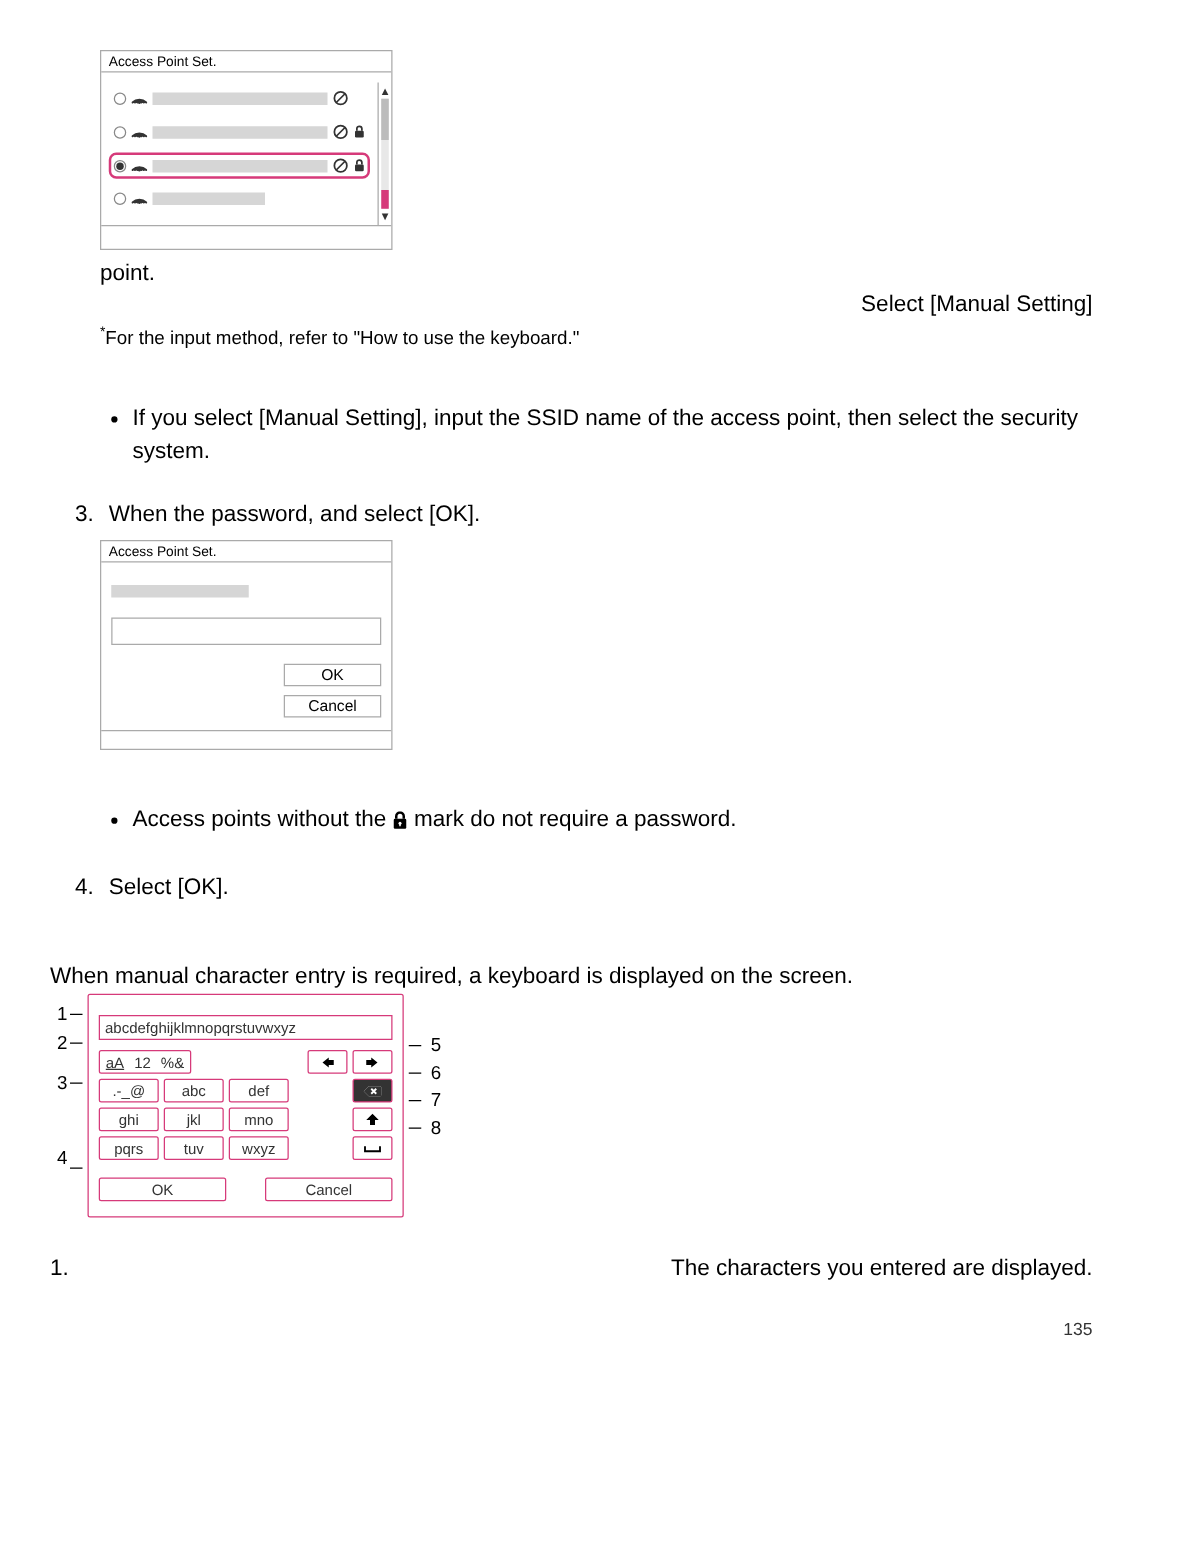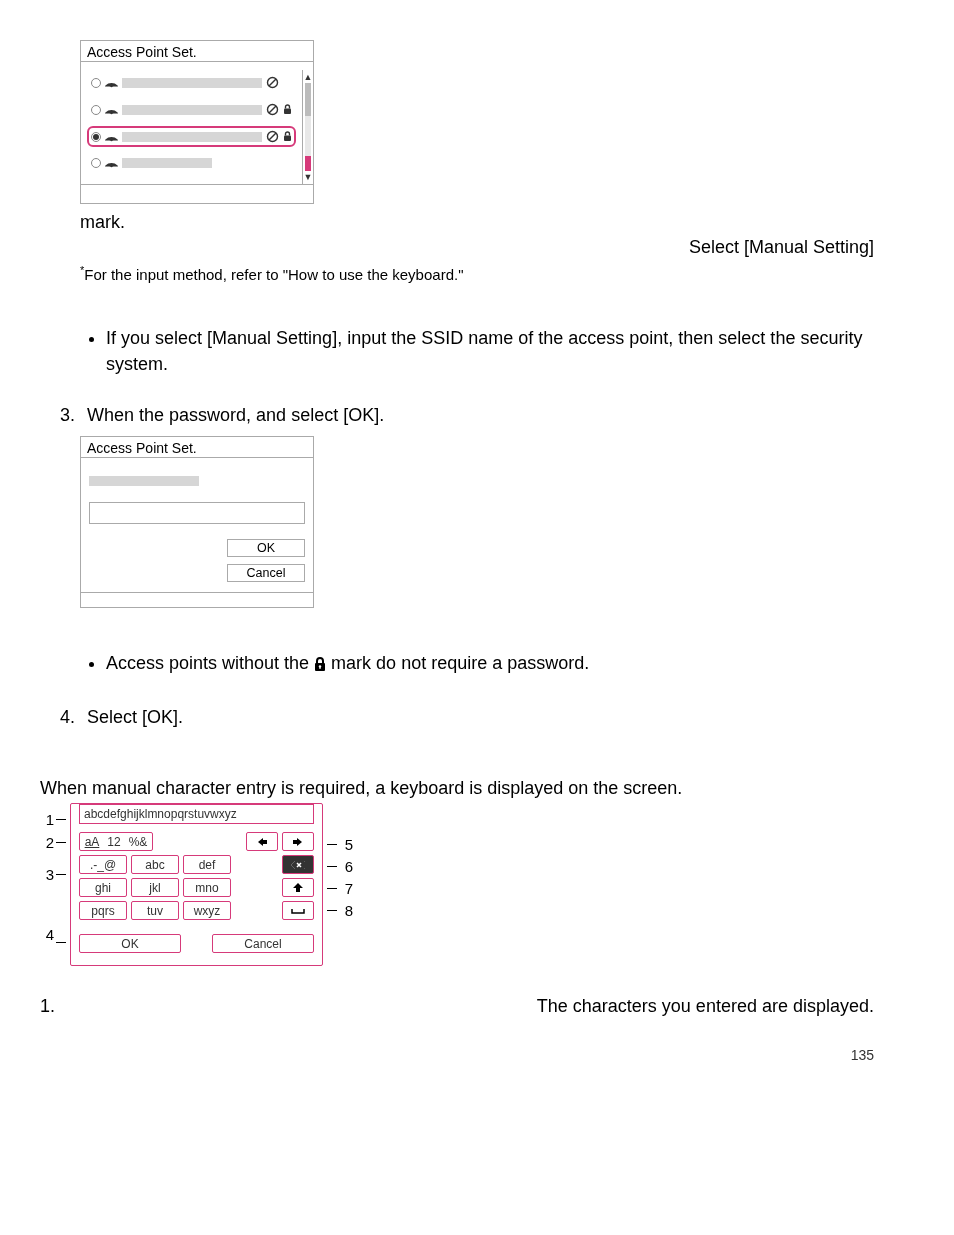--- a/index.html
+++ b/index.html
@@ -15,21 +15,21 @@
   }
 
   
   .ap-box {
     border: 1px solid #aaa;
     width: 232px;
     margin-left: 0;
     margin-bottom: 8px;
   }
   .ap-title {
-    font-size: 14px;
+    font-size: 11px;
     padding: 3px 6px 1px 6px;
     border-bottom: 0;
   }
   .ap-sep {
     border-top: 1px solid #aaa;
     margin-bottom: 8px;
   }
   .ap-body {
     display: flex;
   }
@@ -139,21 +139,21 @@
   .kb-labels-l { margin-right: 2px; padding-top: 4px; }
   .kb-labels-r { margin-left: 2px; padding-top: 30px; }
   .kb-label-row { display: flex; align-items: center; }
   .kb-label-num { width: 14px; text-align: right; }
   .kb-tick { width: 10px; height: 1px; background: #000; margin: 0 2px; }
   .kb-tick-r { width: 10px; height: 1px; background: #000; margin: 0 2px; }
 
   .kb-box {
     border: 1px solid #d63a7a;
     width: 235px;
-    padding: 0 8px 8px 8px;
+    padding: 16px 8px 8px 8px;
     border-radius: 2px;
   }
   .kb-input {
     border: 1px solid #d63a7a;
     font-size: 12px;
     padding: 2px 4px;
     margin-bottom: 8px;
     color: #333;
   }
   .kb-grid-row {
@@ -279,21 +279,21 @@
         <div class="track">
             <div class="thumb-top"></div>
             <div class="thumb-bot"></div>
           </div>
         <span class="tri">▼</span>
       </div>
     </div>
     <div class="ap-footer"></div>
   </div>
 
-  <p class="para-left" style="margin-bottom:4px">mark.</p>
+  <p class="para-left" style="margin-bottom:4px">point.</p>
   <p class="para-right">Select [Manual Setting]</p>
 
   <p class="footnote"><sup>*</sup><span>For the input method, refer to "How to use the keyboard."</span></p>
 
   <ul class="bullets">
     <li>If you select [Manual Setting], input the SSID name of the access point, then select the security system.</li>
   </ul>
 
   <p class="step">
     <span class="step-num">3.</span>

